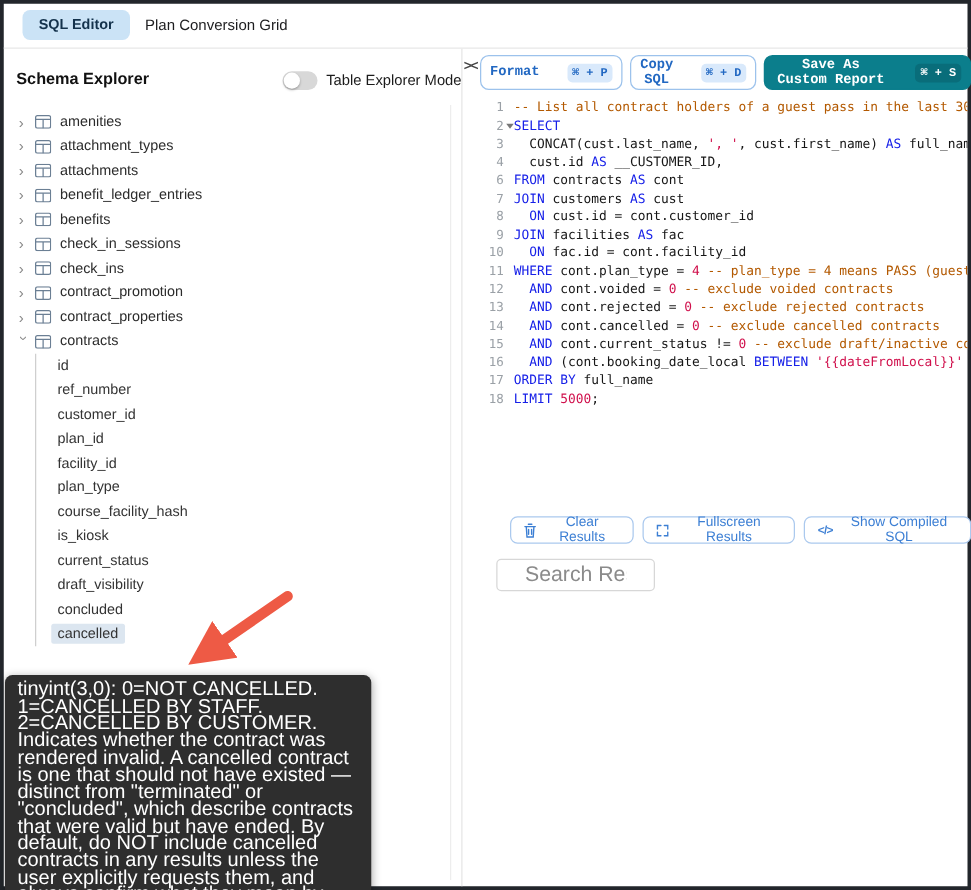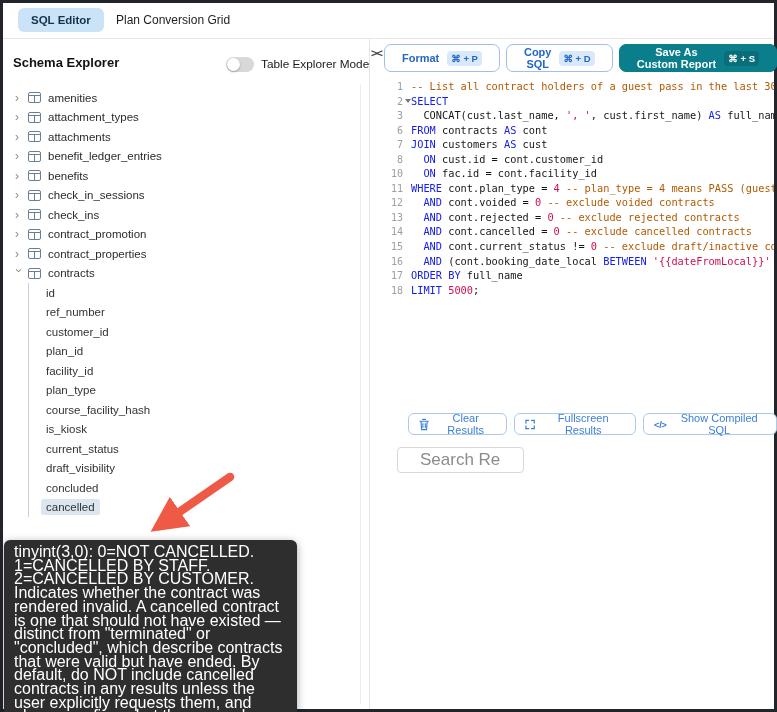--- a/index.html
+++ b/index.html
@@ -21,21 +21,21 @@
 .tic{margin:0 7px 0 2px;flex:0 0 auto}
 .tlabel{font-size:11.5px;color:#2b2b2b}
 .cols{margin-left:22px;border-left:1px solid #cfcfcf}
 .crow{display:flex;align-items:center;height:19.5px;cursor:pointer}
 .clabel{font-size:11.5px;color:#333;margin-left:12px;padding:2px 5px;border-radius:2px}
 .clabel.sel{background:var(--selbg,#dce6f0)}
 .scroll-line{position:absolute;left:360px;top:84px;width:1px;height:620px;background:#ededed}
 .vdiv{position:absolute;left:369px;top:39px;width:1px;height:670px;background:#e6e6e6}
 .collapse{position:absolute;left:371px;top:47px;font-size:11px;font-weight:700;color:#454545;letter-spacing:-1px}
 .toolbar{position:absolute;left:384px;top:44px;display:flex;gap:6px}
-.btn{display:inline-flex;align-items:center;gap:8px;height:28px;padding:0 17px;border-radius:7px;font-family:Liberation Sans, sans-serif;font-size:11px;font-weight:700;cursor:pointer}
+.btn{display:inline-flex;align-items:center;gap:22px;height:28px;padding:0 7px;border-radius:7px;font-family:Liberation Mono, monospace;font-size:11px;font-weight:700;cursor:pointer}
 .btn.outline{background:#fff;border:1.5px solid #9cc2ec;color:var(--accent,#2268c2)}
 .btn.teal{background:var(--teal,#0b7e8c);border:1.5px solid var(--teal,#0b7e8c);color:#fff}
 .kbd{border-radius:4px;padding:2px 4px;font-size:9.5px;font-weight:700;white-space:nowrap}
 .outline .kbd{background:#d9e9fb;color:var(--accent,#2268c2)}
 .teal .kbd{background:#096d7a;color:#fff}
 .editor{position:absolute;left:383px;top:79px;right:3px;height:272px;overflow:hidden;font-family:"DejaVu Sans Mono",monospace;font-size:10.3px;cursor:text}
 .cline{position:relative;height:14.55px;line-height:14.55px;white-space:pre}
 .gut{display:inline-block;width:20px;text-align:right;color:#9aa0a6;font-size:10px}
 .foldc{position:absolute;left:22px;top:5px;width:0;height:0;border-left:3.5px solid transparent;border-right:3.5px solid transparent;border-top:4.5px solid #777}
 .ctext{margin-left:8px;color:#161616}
@@ -216,23 +216,25 @@
     <button class="btn teal">
       <span>Save As Custom Report</span>
       <span class="kbd">⌘ + S</span>
     </button>
   </div>
 
   <div class="editor" id="code">
       <div class="cline"><span class="gut">1</span><span class="ctext"><span class="tk-com">-- List all contract holders of a guest pass in the last 30 da</span></span></div>
       <div class="cline"><span class="gut">2</span><span class="foldc"></span><span class="ctext"><span class="tk-kw">SELECT</span></span></div>
       <div class="cline"><span class="gut">3</span><span class="ctext"><span class="tk-pl">  CONCAT(cust.last_name, </span><span class="tk-str">', '</span><span class="tk-pl">, cust.first_name) </span><span class="tk-kw">AS</span><span class="tk-pl"> full_name,</span></span></div>
+      <div class="cline"><span class="gut">4</span><span class="ctext"><span class="tk-pl">  cust.id </span><span class="tk-kw">AS</span><span class="tk-pl"> __CUSTOMER_ID,</span></span></div>
       <div class="cline"><span class="gut">6</span><span class="ctext"><span class="tk-kw">FROM</span><span class="tk-pl"> contracts </span><span class="tk-kw">AS</span><span class="tk-pl"> cont</span></span></div>
       <div class="cline"><span class="gut">7</span><span class="ctext"><span class="tk-kw">JOIN</span><span class="tk-pl"> customers </span><span class="tk-kw">AS</span><span class="tk-pl"> cust</span></span></div>
       <div class="cline"><span class="gut">8</span><span class="ctext"><span class="tk-pl">  </span><span class="tk-kw">ON</span><span class="tk-pl"> cust.id = cont.customer_id</span></span></div>
+      <div class="cline"><span class="gut">9</span><span class="ctext"><span class="tk-kw">JOIN</span><span class="tk-pl"> facilities </span><span class="tk-kw">AS</span><span class="tk-pl"> fac</span></span></div>
       <div class="cline"><span class="gut">10</span><span class="ctext"><span class="tk-pl">  </span><span class="tk-kw">ON</span><span class="tk-pl"> fac.id = cont.facility_id</span></span></div>
       <div class="cline"><span class="gut">11</span><span class="ctext"><span class="tk-kw">WHERE</span><span class="tk-pl"> cont.plan_type = </span><span class="tk-num">4</span><span class="tk-pl"> </span><span class="tk-com">-- plan_type = 4 means PASS (guest pa</span></span></div>
       <div class="cline"><span class="gut">12</span><span class="ctext"><span class="tk-pl">  </span><span class="tk-kw">AND</span><span class="tk-pl"> cont.voided = </span><span class="tk-num">0</span><span class="tk-pl"> </span><span class="tk-com">-- exclude voided contracts</span></span></div>
       <div class="cline"><span class="gut">13</span><span class="ctext"><span class="tk-pl">  </span><span class="tk-kw">AND</span><span class="tk-pl"> cont.rejected = </span><span class="tk-num">0</span><span class="tk-pl"> </span><span class="tk-com">-- exclude rejected contracts</span></span></div>
       <div class="cline"><span class="gut">14</span><span class="ctext"><span class="tk-pl">  </span><span class="tk-kw">AND</span><span class="tk-pl"> cont.cancelled = </span><span class="tk-num">0</span><span class="tk-pl"> </span><span class="tk-com">-- exclude cancelled contracts</span></span></div>
       <div class="cline"><span class="gut">15</span><span class="ctext"><span class="tk-pl">  </span><span class="tk-kw">AND</span><span class="tk-pl"> cont.current_status != </span><span class="tk-num">0</span><span class="tk-pl"> </span><span class="tk-com">-- exclude draft/inactive cont</span></span></div>
       <div class="cline"><span class="gut">16</span><span class="ctext"><span class="tk-pl">  </span><span class="tk-kw">AND</span><span class="tk-pl"> (cont.booking_date_local </span><span class="tk-kw">BETWEEN</span><span class="tk-pl"> </span><span class="tk-str">'{{dateFromLocal}}'</span><span class="tk-pl"> </span></span></div>
       <div class="cline"><span class="gut">17</span><span class="ctext"><span class="tk-kw">ORDER BY</span><span class="tk-pl"> full_name</span></span></div>
       <div class="cline"><span class="gut">18</span><span class="ctext"><span class="tk-kw">LIMIT</span><span class="tk-pl"> </span><span class="tk-num">5000</span><span class="tk-pl">;</span></span></div>
     </div>

